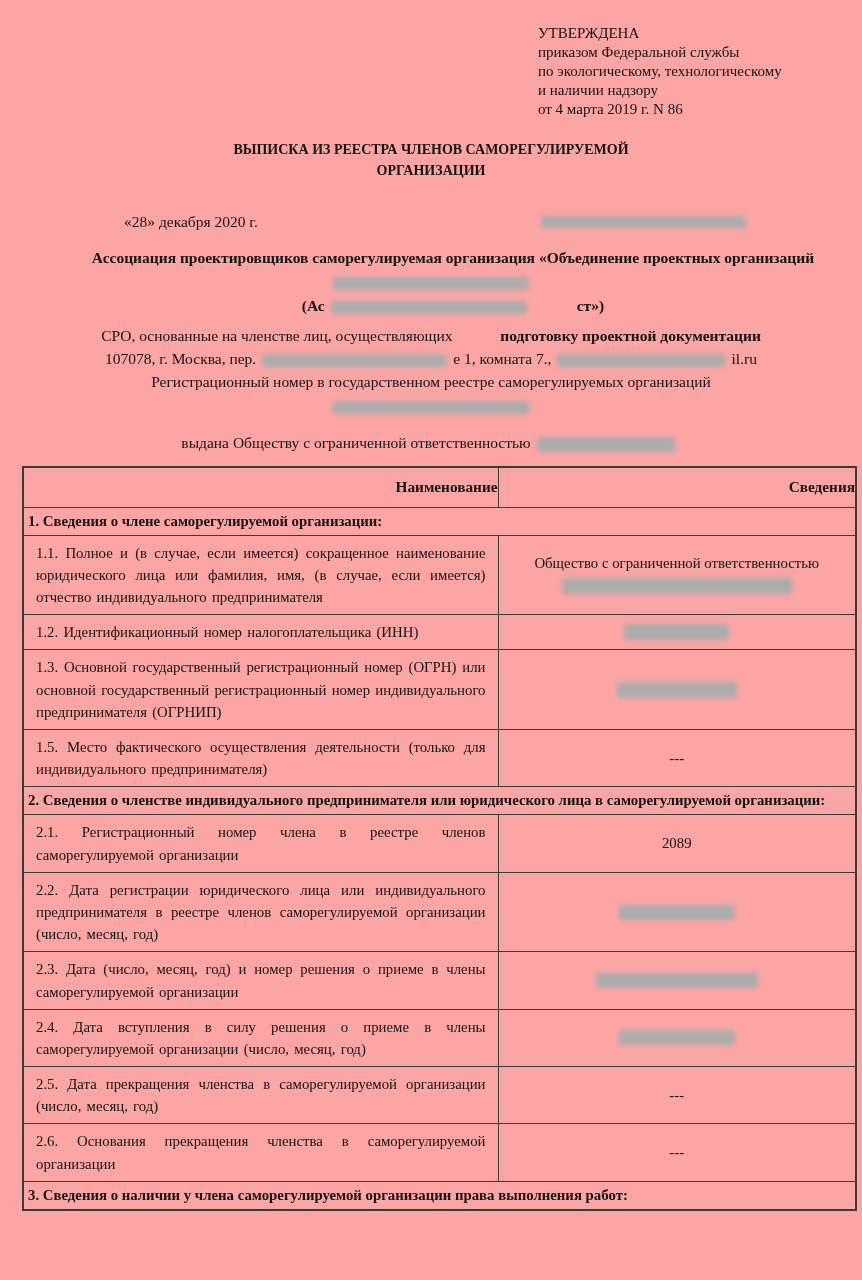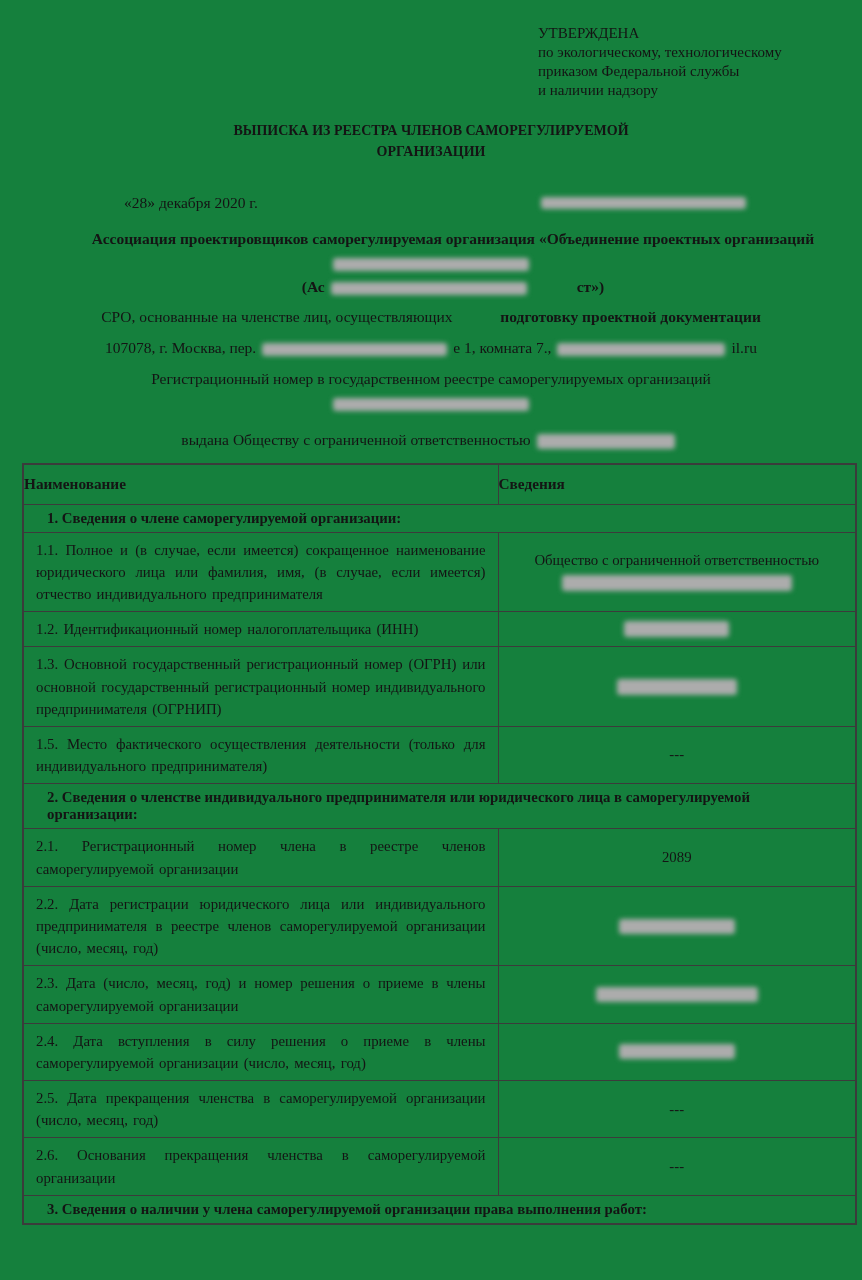--- a/index.html
+++ b/index.html
@@ -1,21 +1,21 @@
 <!DOCTYPE html>
 <html lang="ru"><head>
 <meta charset="utf-8">
 <style>
   * { margin:0; padding:0; box-sizing:border-box; }
   html,body { background:#e8e8e8; }
   .page {
     position:relative;
     width:862px; height:1280px;
     margin:0 auto;
-    background:#15803d;
+    background:#fca5a5;
     color:#141414;
     font-family:"Liberation Serif","DejaVu Serif",serif;
     overflow:hidden;
   }
   
   .approval {
     margin:24px 0 0 538px;
     font-size:15px;
     line-height:1.27;
     white-space:nowrap;
@@ -35,21 +35,21 @@
     align-items:center;
     margin:32px 116px 0 124px;
     font-size:15.5px;
   }
   
   .preamble { text-align:center; font-size:15.5px; }
   .preamble .line { line-height:21px; }
   .m16 { margin-top:16px; }
   .m3  { margin-top:3px;  }
   .m9  { margin-top:9px;  }
-  .m10 { margin-top:10px; }
+  .m10 { margin-top:2px; }
   .bold { font-weight:bold;margin-left:44px; }
   
   .redact {
     display:inline-block;
     background:#acacac;
     border-radius:3px;
     filter:blur(2.4px);
     vertical-align:middle;
     margin:0 6px;
   }
@@ -63,26 +63,26 @@
     font-size:14.8px;
   }
   table.registry th, table.registry td {
     border:1.5px solid #3b3b3b;
     vertical-align:middle;
   }
   table.registry th {
     height:40px;
     font-size:15.3px;
     font-weight:bold;
-    text-align:left;
+    text-align:right;
   }
   th.col-name { width:475px; }
   .section-cell {
     font-weight:bold;
-    padding:5px 23px;
+    padding:5px 4px;
     text-align:left;
   }
   .label-cell {
     padding:6px 12px;
     text-align:justify;
     line-height:1.5;
     word-spacing:1.5px;
   }
   .value-cell {
     text-align:center;
@@ -90,23 +90,24 @@
     line-height:1.45;
   }
 </style>
 </head>
 <body>
 
 <div class="page">
 
   <div class="approval" id="approval-block">
       <div>УТВЕРЖДЕНА</div>
+      <div>приказом Федеральной службы</div>
       <div>по экологическому, технологическому</div>
-      <div>приказом Федеральной службы</div>
       <div>и наличии надзору</div>
+      <div>от 4 марта 2019 г. N 86</div>
     </div>
 
   <div class="doc-title" id="doc-title">
       <div>ВЫПИСКА ИЗ РЕЕСТРА ЧЛЕНОВ САМОРЕГУЛИРУЕМОЙ</div>
       <div>ОРГАНИЗАЦИИ</div>
     </div>
 
   <div class="date-row">
     <span>«28» декабря 2020 г.</span>
     <span class="redact" id="date-redact" style="margin: 0px; width: 205px; height: 12px;"></span>

